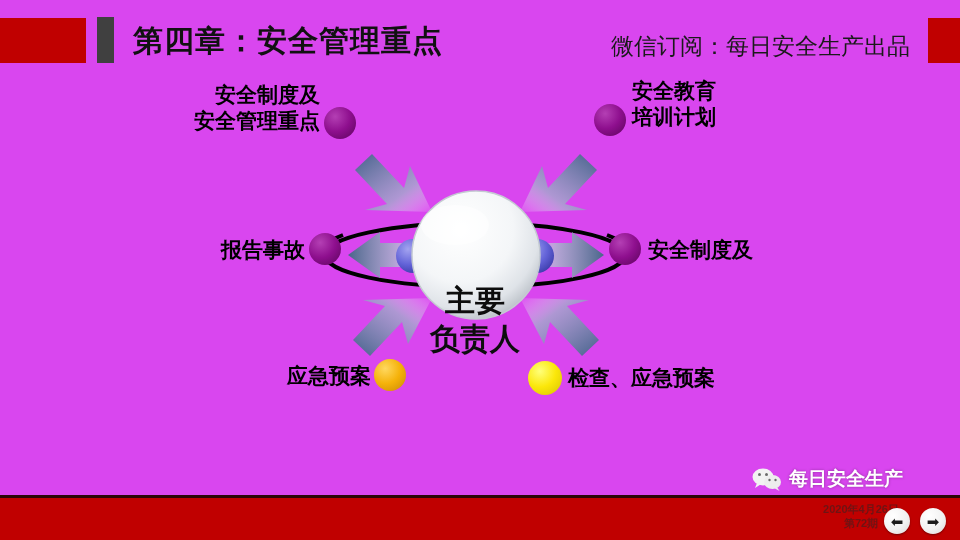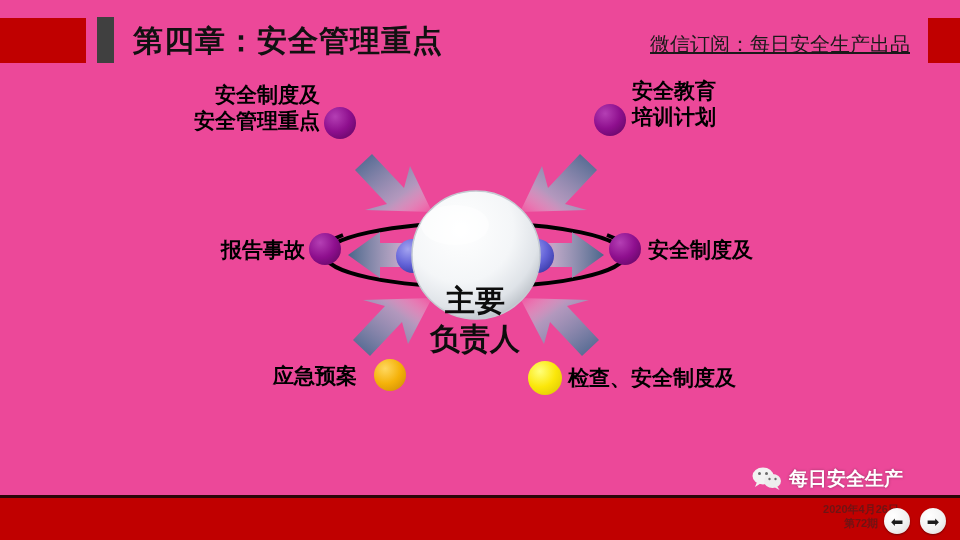--- a/index.html
+++ b/index.html
@@ -7,21 +7,21 @@
     padding: 0;
     background: #ffffff;
   }
   body {
     font-family: "Liberation Sans", "DejaVu Sans", sans-serif;
   }
   #slide {
     position: relative;
     width: 960px;
     height: 540px;
-    background: #ec4899;
+    background: #d946ef;
     overflow: hidden;
   }
 
   
   .hdr-red-left {
     position: absolute;
     left: 0; top: 18px;
     width: 86px; height: 45px;
     background: #c00000;
   }
@@ -36,24 +36,23 @@
     left: 133px; top: 21px;
     font-size: 30px;
     font-weight: bold;
     color: #111111;
     letter-spacing: 1px;
     white-space: nowrap;
   }
   .hdr-sub {
     position: absolute;
     right: 50px; top: 31px;
-    font-size: 20px;
+    font-size: 23px;
     color: #1a1a1a;
     white-space: nowrap;
-    text-decoration: underline;
   }
   .hdr-red-right {
     position: absolute;
     right: 0; top: 18px;
     width: 32px; height: 45px;
     background: #c00000;
   }
 
   
   .diagram {
@@ -100,21 +99,21 @@
   .footer-bar {
     position: absolute;
     left: 0; top: 498px;
     width: 960px; height: 42px;
     background: #c00000;
   }
   .wechat-brand {
     position: absolute;
     left: 752px; top: 466px;
     display: flex;
-    align-items: flex-start;
+    align-items: center;
     gap: 7px;
   }
   .wechat-brand .wtext {
     font-size: 19px;
     font-weight: bold;
     color: #ffffff;
     text-shadow: 0 0 3px rgba(0,0,0,.35);
     white-space: nowrap;
   }
   .footer-date {
@@ -268,23 +267,23 @@
 
     <div class="node-label lbl-right" style="left:160px; top:177px; width:145px;">报告事故</div>
 
     <div class="node-label two-line lbl-left" style="left:632px; top:18px; width:180px;">
       <div>安全教育</div>
       <div>培训计划</div>
     </div>
 
     <div class="node-label lbl-left" style="left:648px; top:177px; width:160px;">安全制度及</div>
 
-    <div class="node-label lbl-right" style="left:212px; top:303px; width:145px;">应急预案</div>
-
-    <div class="node-label lbl-left" style="left:568px; top:305px; width:230px;">检查、安全制度及</div>
+    <div class="node-label lbl-right" style="left:226px; top:303px; width:145px;">应急预案</div>
+
+    <div class="node-label lbl-left" style="left:568px; top:305px; width:230px;">检查、应急预案</div>
 
     <div class="center-label">
       <div>主要</div>
       <div>负责人</div>
     </div>
   </div>
 
   <div class="footer-rule"></div>
   <div class="footer-bar"></div>
 

